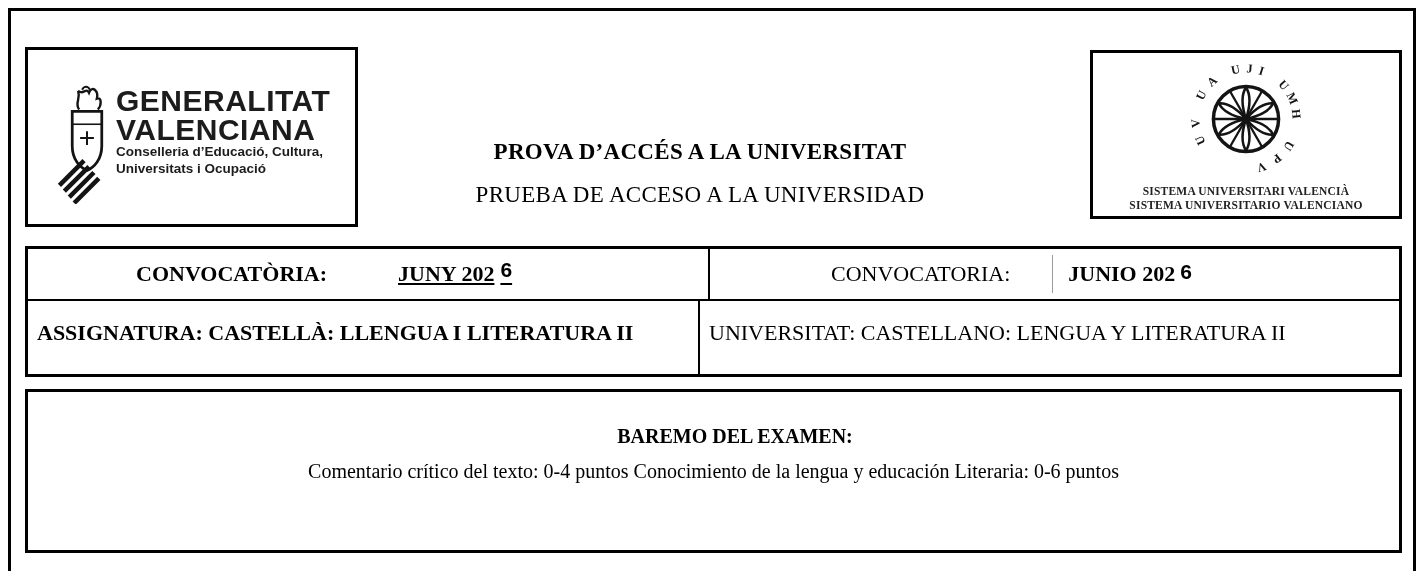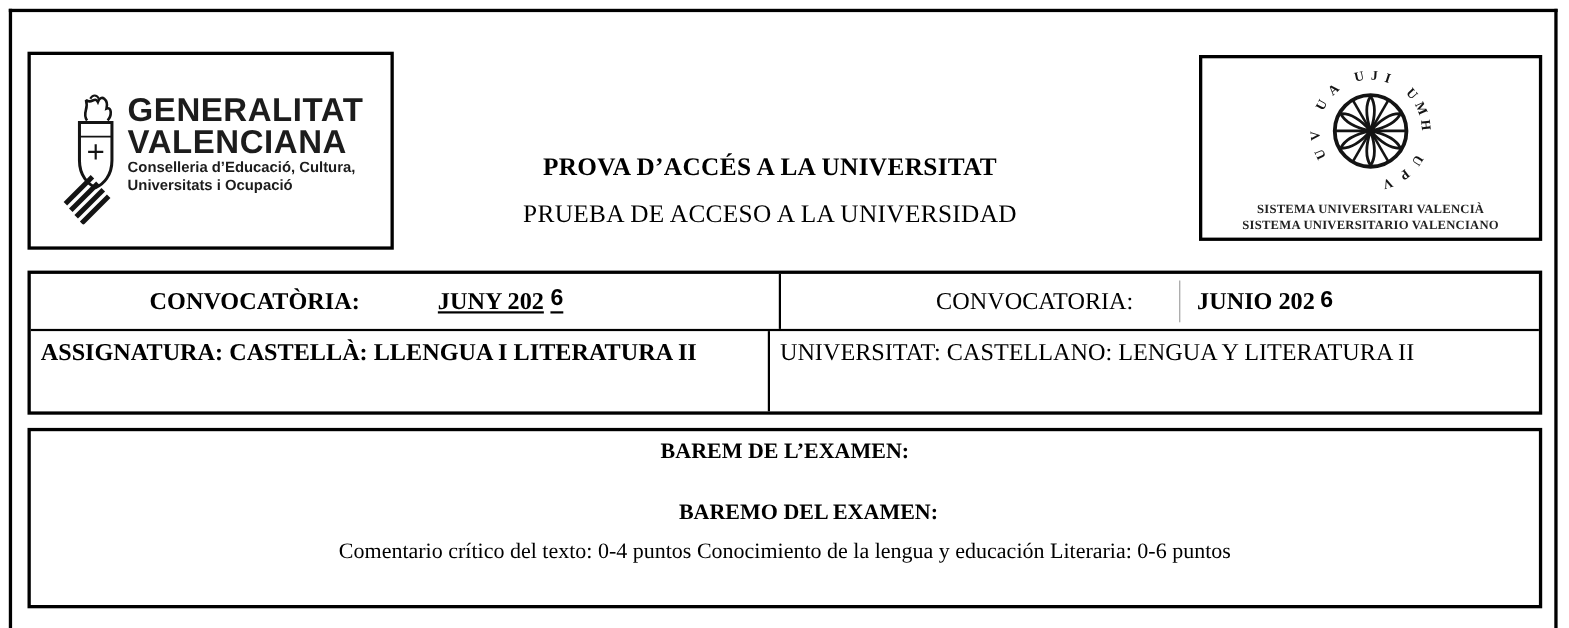--- a/index.html
+++ b/index.html
@@ -25,34 +25,34 @@
   
   .suv-box { position:absolute; left:1090px; top:50px; width:312px; height:169px;
              border:3px solid #000; background:#fff; }
   .suv-emblem { position:absolute; left:50%; transform:translateX(-50%); top:2px; width:128px; height:128px; }
   .suv-captions { position:absolute; left:0; top:131px; width:100%; text-align:center;
                   font-size:11.5px; line-height:14px; font-weight:bold; letter-spacing:0.2px; color:#222; }
 
   
   .info-table { position:absolute; left:25px; top:246px; width:1377px; height:131px;
                 border:3px solid #000; background:#fff; }
-  .row1 { display:flex; height:52px; border-bottom:2.5px solid #000;gap:20px; }
+  .row1 { display:flex; height:52px; border-bottom:2.5px solid #000; }
   .row2 { display:flex; height:73px; }
   .cell-left { width:682px; border-right:2.5px solid #000; }
   .cell-right { flex:1; }
   .row1 .cell-left, .row1 .cell-right { display:flex; align-items:center; }
   .conv-label-ca { margin-left:108px; font-size:22px; font-weight:bold; }
   .conv-value-ca { margin-left:71px; font-size:22px; font-weight:bold;text-decoration:underline; }
   .conv-label-es { margin-left:121px; font-size:22px; }
   .conv-divider { width:1px; height:38px; background:#9a9a9a; margin-left:42px; }
   .conv-value-es { margin-left:15px; font-size:22px; font-weight:bold; }
   .digit-six { font-family:"Liberation Sans","DejaVu Sans",sans-serif; font-weight:bold;
                font-size:21px; position:relative; top:-4px; margin-left:6px; }
   .digit-six-es { top:-2px; margin-left:5px; }
-  .subj { padding:5px 9px; font-size:22px; line-height:27px; }
+  .subj { padding:18px 9px; font-size:22px; line-height:27px; }
   .subj-ca { font-weight:bold; width:672px; }
   .subj-es { width:660px; }
 
   
   .barem-box { position:absolute; left:25px; top:389px; width:1377px; height:164px;
                border:3px solid #000; background:#fff; text-align:center; }
   .barem-h { font-size:20px; font-weight:bold; }
   .barem-b { font-size:20px; }
   .bh-ca { margin-top:7px; }
   .bb-ca { margin-top:6px; }
@@ -148,18 +148,17 @@
         <span class="conv-value-es"><span>JUNIO 202</span><span class="digit-six digit-six-es">6</span></span>
       </div>
     </div>
     <div class="row2">
       <div class="cell-left subj subj-ca">ASSIGNATURA: CASTELLÀ: LLENGUA I LITERATURA II</div>
       <div class="cell-right subj subj-es">UNIVERSITAT: CASTELLANO: LENGUA Y LITERATURA II</div>
     </div>
   </div>
 
   <div class="barem-box">
-    <div class="barem-h bh-ca">BAREM DE L’EXAMEN:</div>
     <div class="barem-h bh-es">BAREMO DEL EXAMEN:</div>
     <div class="barem-b bb-es">Comentario crítico del texto: 0-4 puntos Conocimiento de la lengua y educación Literaria: 0-6 puntos</div>
   </div>
 
 </div>
 
 </body></html>

